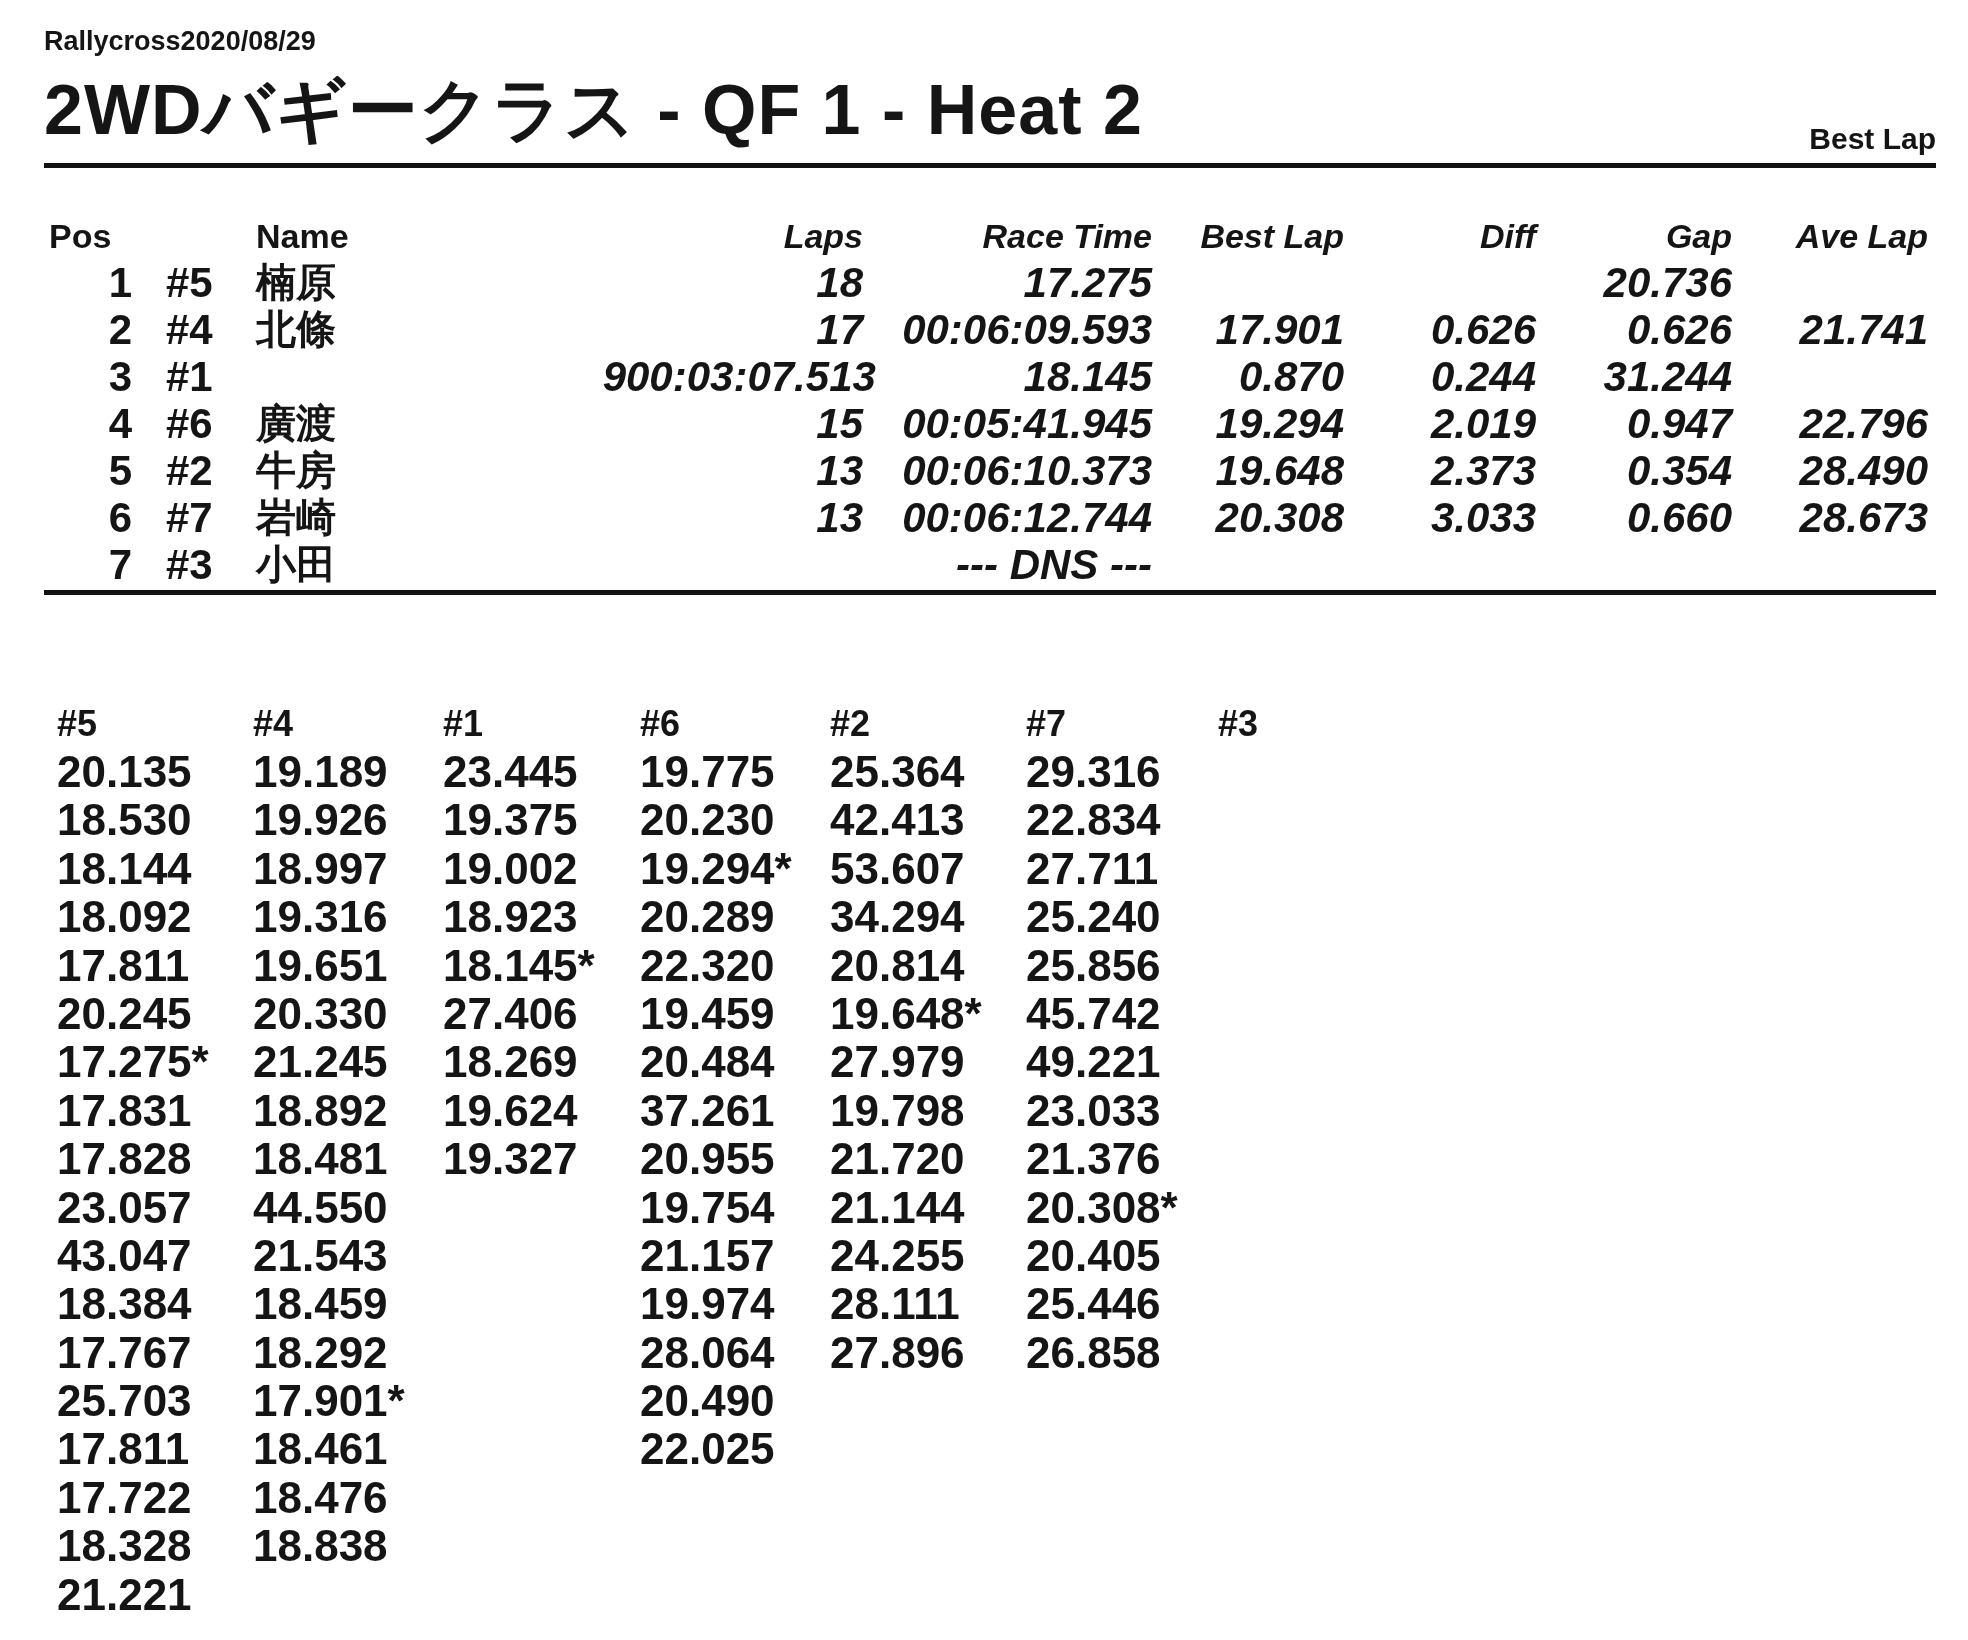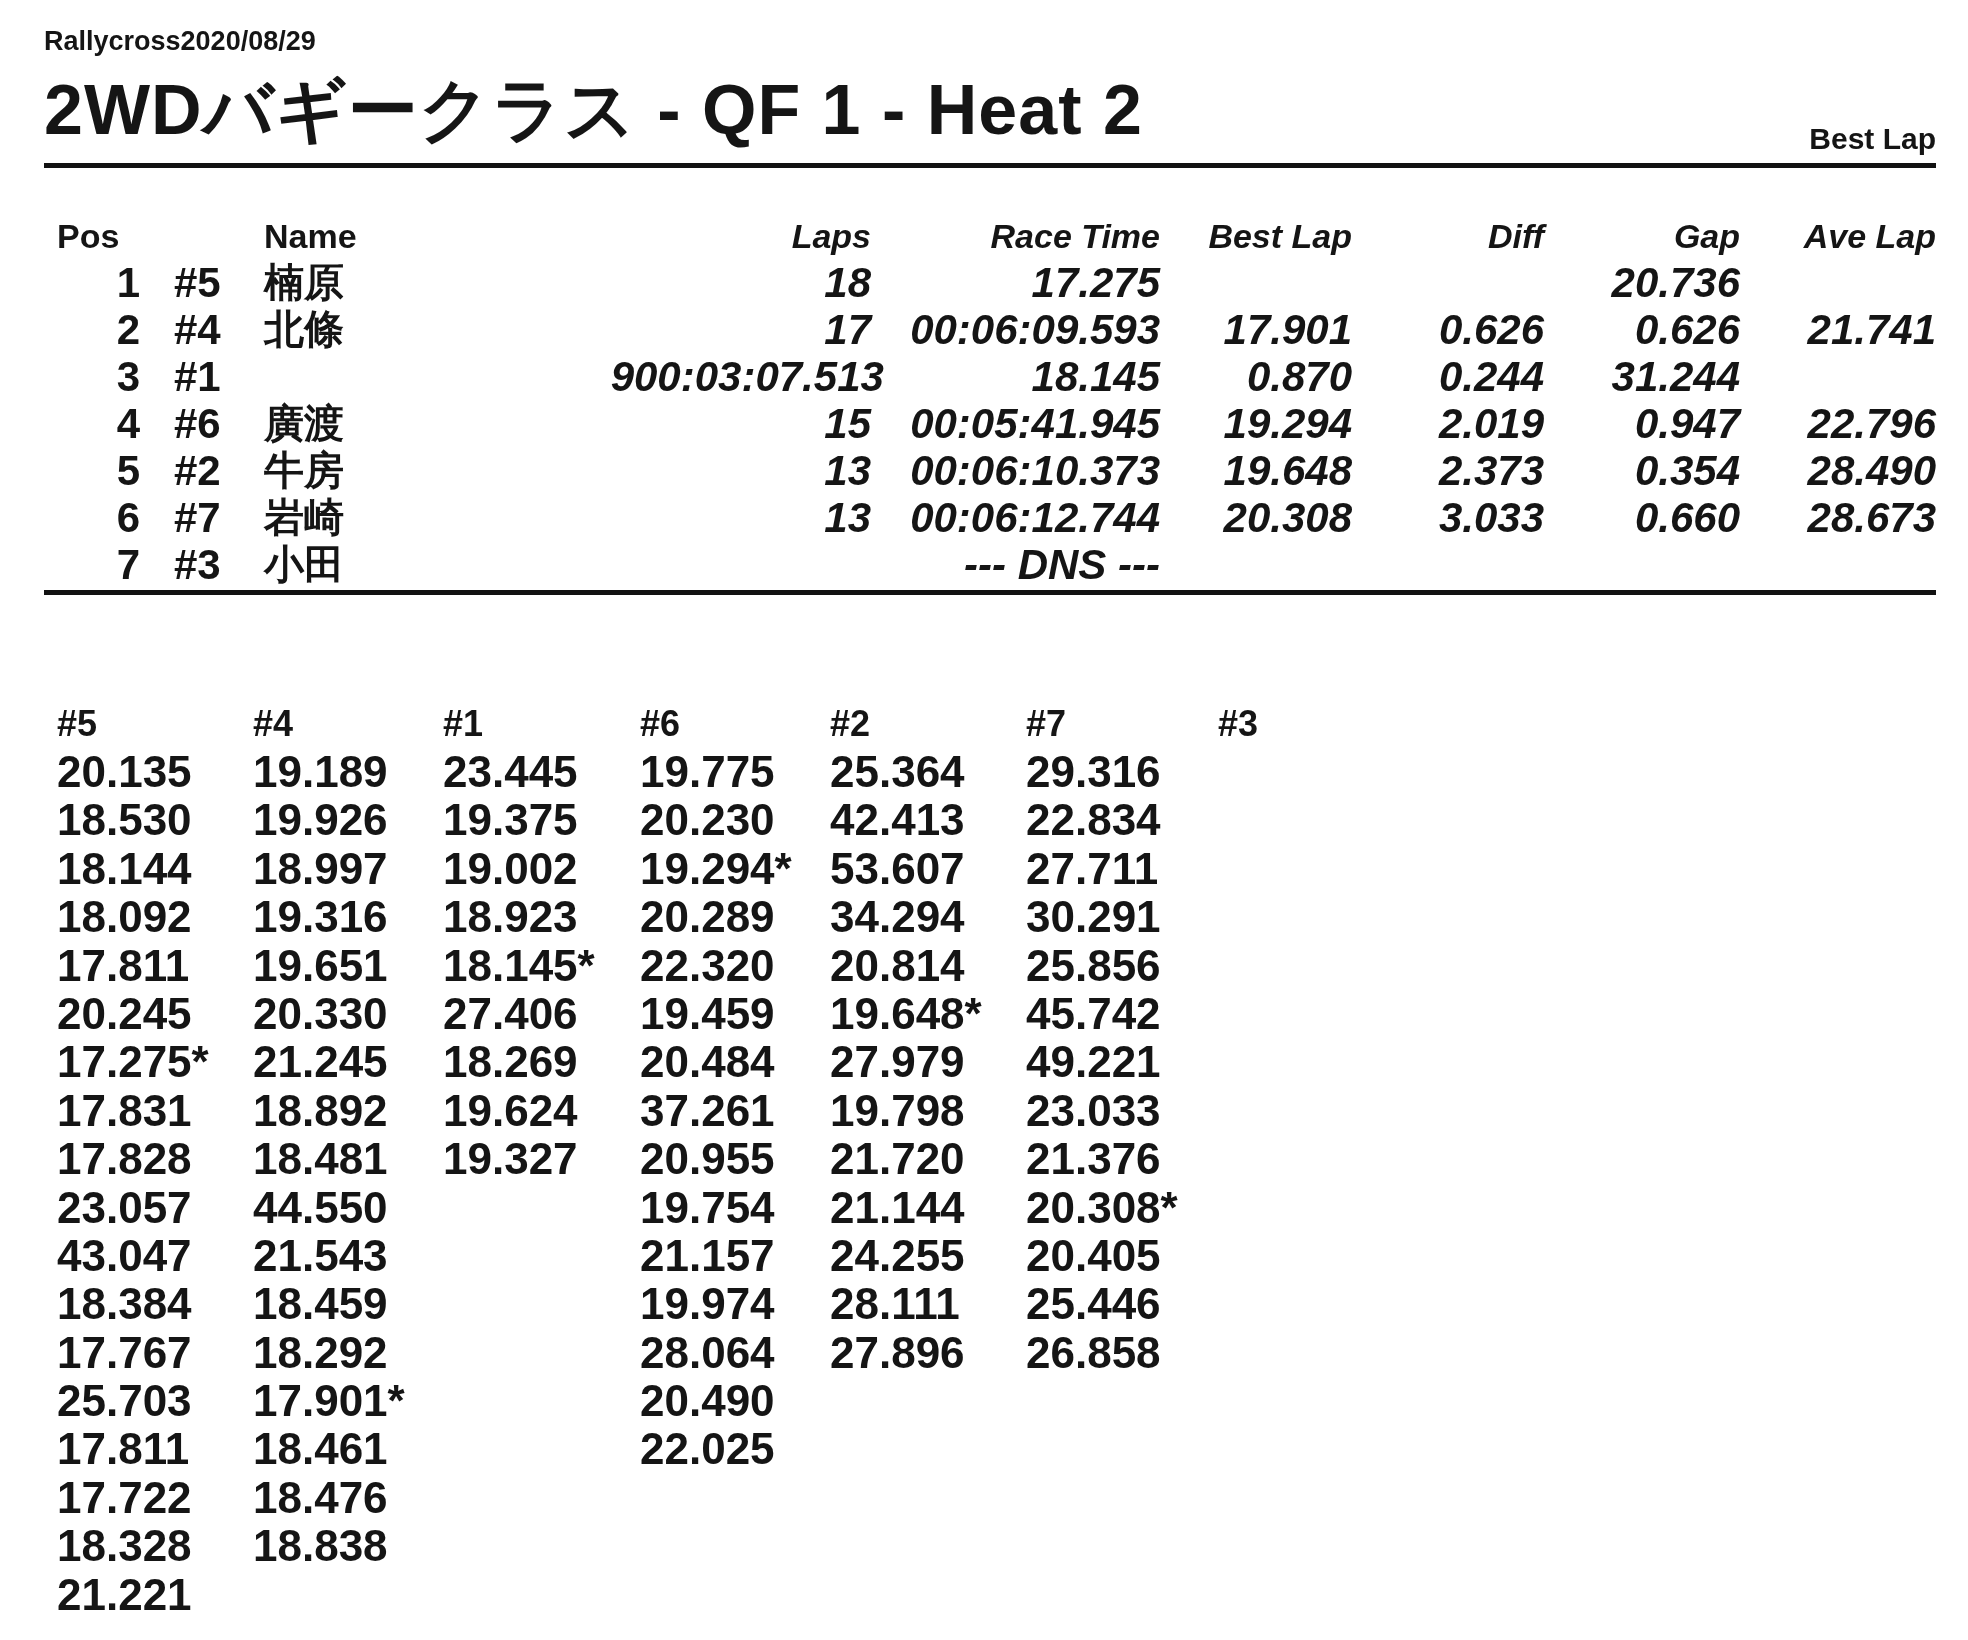--- a/index.html
+++ b/index.html
@@ -13,21 +13,21 @@
     overflow:hidden;
   }
   .date-line{position:absolute;left:44px;top:26px;font-size:27px;letter-spacing:0;}
   .title{position:absolute;left:44px;top:64px;font-size:70px;letter-spacing:1px;white-space:nowrap;}
   .corner-label{position:absolute;left:44px;top:122px;width:1892px;text-align:right;font-size:30px;}
   .rule{position:absolute;left:44px;width:1892px;height:5px;background:#121212;}
   .rule-top{top:163px;}
   .rule-mid{top:590px;}
 
   
-  .results{position:absolute;left:44px;top:214px;width:1892px;}
+  .results{position:absolute;left:36px;top:214px;width:1892px;}
   .r-row{
     display:grid;
     grid-template-columns:110px 110px 370px 237px 289px 192px 192px 196px 196px;
     height:47px;line-height:47px;
     font-size:42px;
     white-space:nowrap;
   }
   .r-row.r-head{height:45px;line-height:45px;font-size:34px;}
   .c{overflow:visible;}
   .c.pos{text-align:right;padding-right:14px;}
@@ -240,21 +240,21 @@
         <div class="lap-cell">21.144</div>
         <div class="lap-cell">24.255</div>
         <div class="lap-cell">28.111</div>
         <div class="lap-cell">27.896</div>
       </div>
       <div class="lap-col">
         <div class="hdr">#7</div>
         <div class="lap-cell">29.316</div>
         <div class="lap-cell">22.834</div>
         <div class="lap-cell">27.711</div>
-        <div class="lap-cell">30.291</div>
+        <div class="lap-cell">25.240</div>
         <div class="lap-cell">25.856</div>
         <div class="lap-cell">45.742</div>
         <div class="lap-cell">49.221</div>
         <div class="lap-cell">23.033</div>
         <div class="lap-cell">21.376</div>
         <div class="lap-cell">20.308*</div>
         <div class="lap-cell">20.405</div>
         <div class="lap-cell">25.446</div>
         <div class="lap-cell">26.858</div>
       </div>

